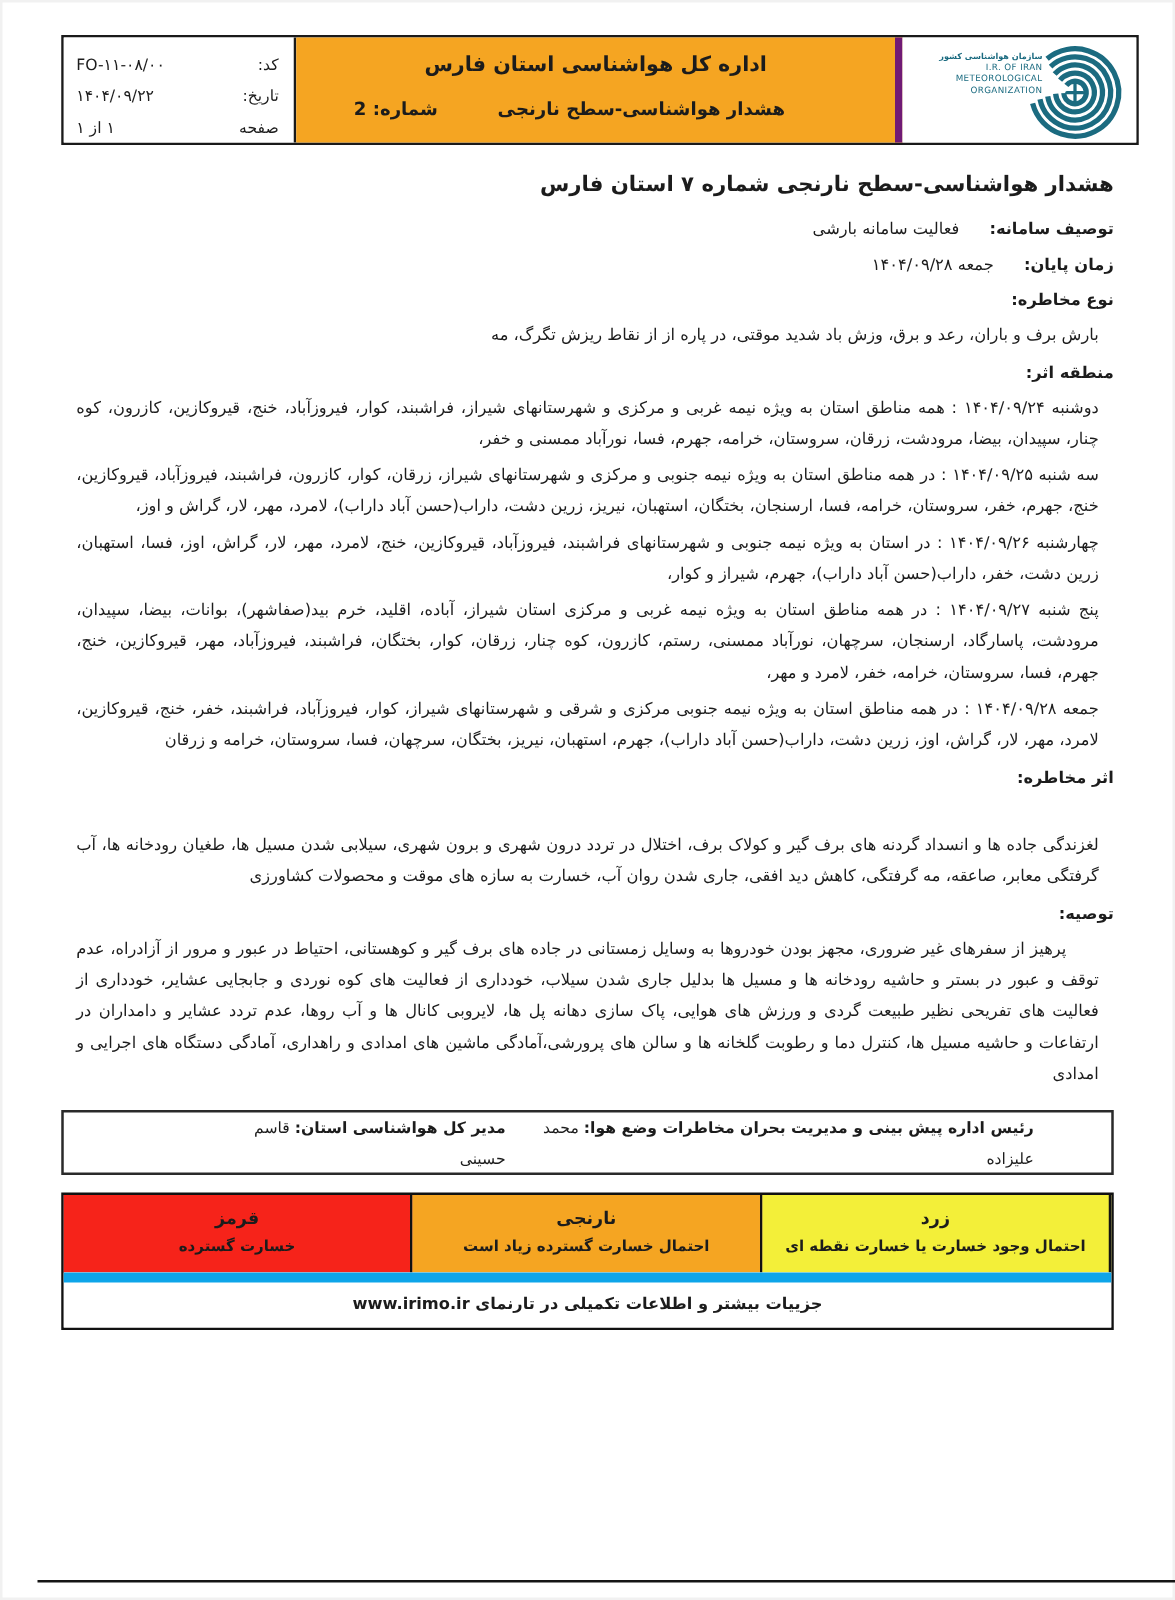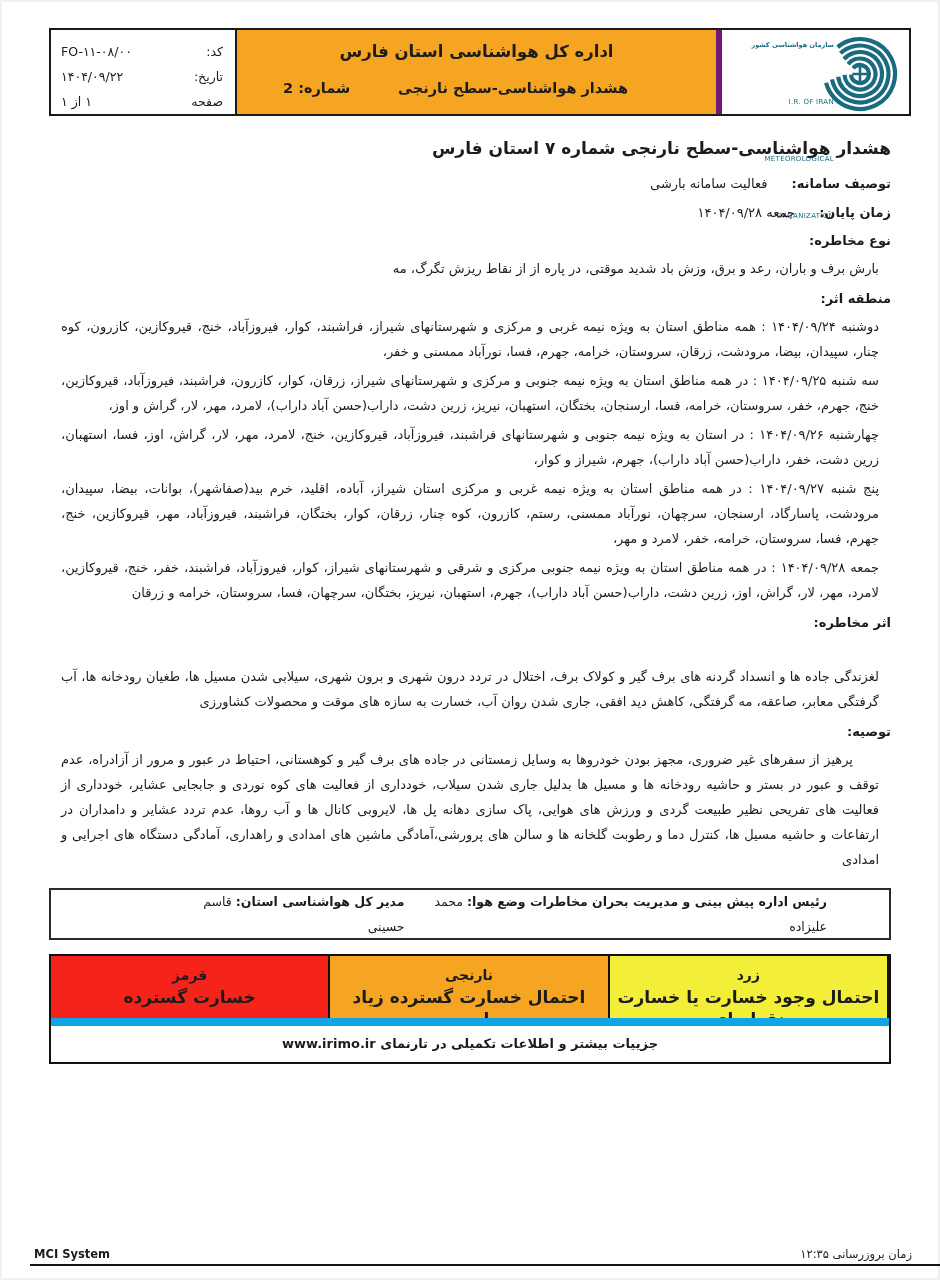--- a/index.html
+++ b/index.html
@@ -14,41 +14,41 @@
              padding:9px 12px 0 10px;font-size:12.5px;}
   .meta-row{display:flex;justify-content:space-between;line-height:25px;}
   .orange-cell{flex:1;background:#f5a522;position:relative;direction:rtl;border-right:6px solid #701a75;}
   .org-title{position:absolute;top:12px;right:0;width:100%;text-align:center;font-weight:bold;font-size:16.5px;}
   .warn-title{position:absolute;top:50px;right:88px;font-weight:bold;font-size:14.5px;}
   .warn-no{position:absolute;top:50px;left:46px;font-weight:bold;font-size:14.5px;}
   .logo-cell{width:187px;background:#fff;position:relative;}
   .logo-text{position:absolute;top:11px;left:12px;width:100px;text-align:right;color:#1b6b80;
              font-size:7px;line-height:9px;letter-spacing:.3px;direction:rtl;}
   .logo-text .fa{font-size:6.5px;font-weight:bold;}
-  .logo-text .en{direction:ltr;text-transform:uppercase;margin-top:48px;}
+  .logo-text .en{direction:ltr;text-transform:uppercase;}
   
   .content{position:absolute;top:136px;right:30px;left:30px;direction:rtl;text-align:right;
            font-size:13px;line-height:25px;padding:0 19px;}
   .b{font-weight:bold;}
   .doc-title{font-weight:bold;font-size:17px;margin-bottom:8px;}
   .field{line-height:29px;}
   .field .lab{font-weight:bold;margin-left:20px;}
   .para{margin:2px 12px 4px;text-align:justify;}
   .sec-label{font-weight:bold;line-height:27px;}
   .effect-para{margin-top:28px;}
   .advice-para{text-indent:26px;}
   
   .sig-box{margin-top:16px;border:2px solid #2a2a2a;height:52px;display:flex;align-items:center;
            justify-content:space-between;padding:0 62px 0 118px;font-size:12.5px;box-sizing:border-box;}
   
   .levels{margin-top:14px;border:2px solid #111;display:grid;grid-template-columns:1fr 1fr 1fr;direction:ltr;}
   .level{height:62px;border-right:2px solid #111;direction:rtl;text-align:center;padding-top:8px;box-sizing:border-box;}
   .level:last-child{border-right:none;}
   .level .t{font-weight:bold;font-size:14px;line-height:22px;}
-  .level .d{font-weight:bold;font-size:17px;line-height:22px;}
+  .level .d{font-weight:bold;font-size:12px;line-height:22px;}
   .lv-red{background:#f6231a;}
   .lv-orange{background:#f5a522;}
   .lv-yellow{background:#f3ef39;}
   .website-row{grid-column:1 / 4;border-top:8px solid #0ea5e9;background:#fff;text-align:center;
                direction:rtl;font-weight:bold;font-size:13px;line-height:36px;height:36px;}
   
   .footer{position:absolute;left:0;right:0;bottom:14px;}
   .footer-row{display:flex;direction:ltr;justify-content:space-between;padding:0 28px 0 34px;
               font-size:11.5px;line-height:18px;}
   .footer-left{font-weight:bold;direction:ltr;}
@@ -156,20 +156,16 @@
       </div>
       <div class="level lv-yellow">
         <div class="t">زرد</div>
         <div class="d">احتمال وجود خسارت یا خسارت نقطه ای</div>
       </div>
       <div class="website-row">جزییات بیشتر و اطلاعات تکمیلی در تارنمای www.irimo.ir</div>
     </div>
   </div>
 
   <div class="footer">
-    <div class="footer-row">
-      <span class="footer-left">MCI System</span>
-      <span class="footer-right">زمان بروزرسانی  ۱۲:۳۵</span>
-    </div>
     <div class="footer-line"></div>
   </div>
 
 </div>
 
 </body></html>

